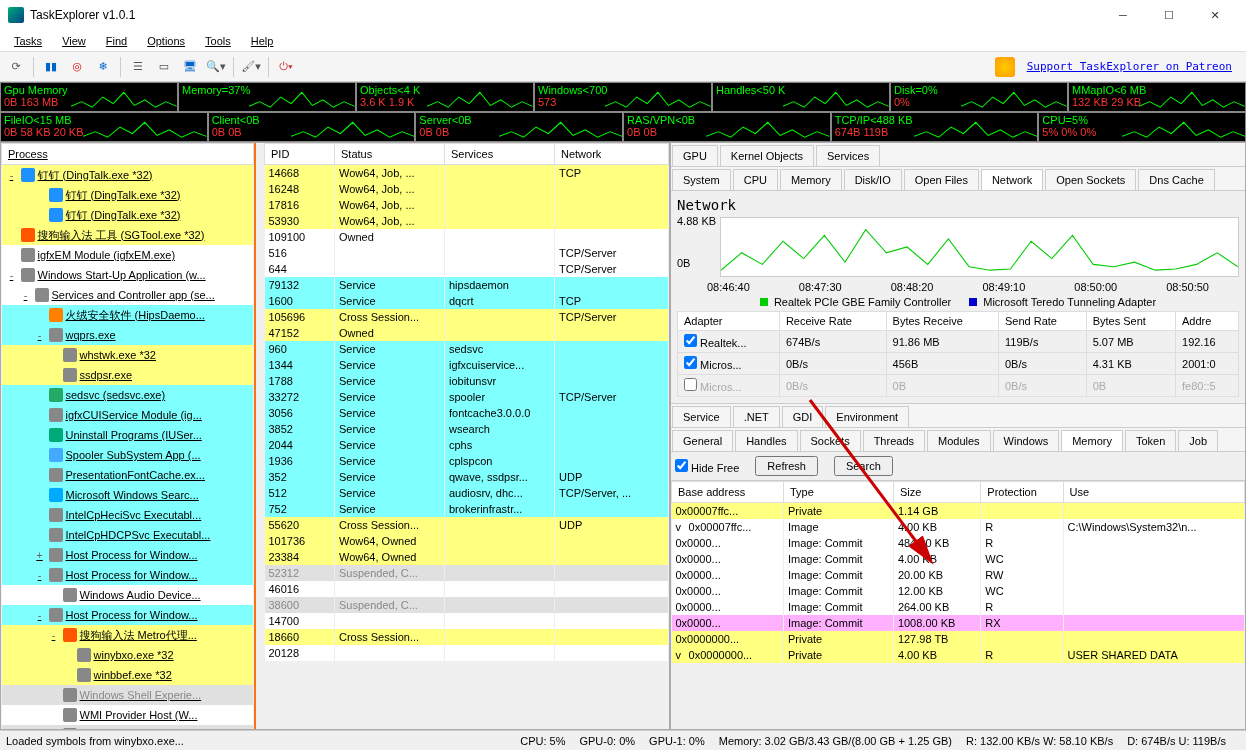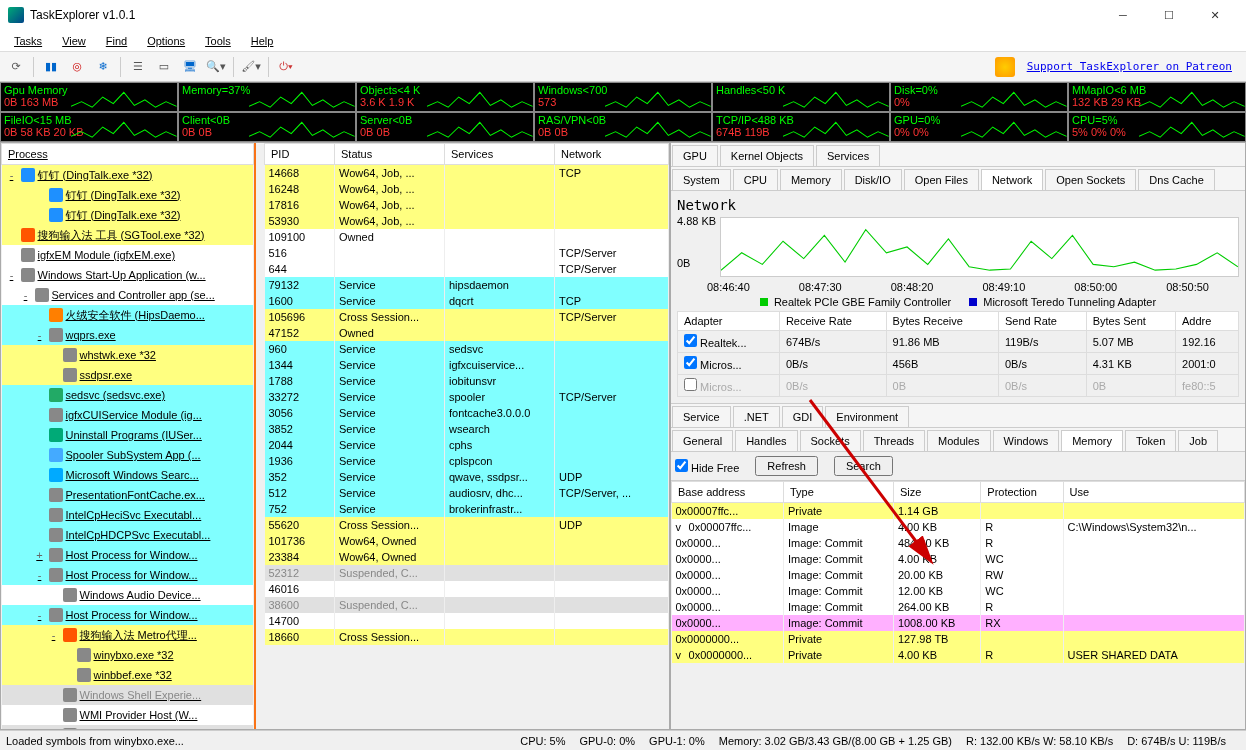--- a/index.html
+++ b/index.html
@@ -180,27 +180,20 @@
         </svg>
       </div>
       <div class="graphcell">
         <div class="l1">TCP/IP&lt;488 KB</div>
         <div class="l2">674B 119B</div>
         <svg viewBox="0 0 100 30" preserveAspectRatio="none">
           <polyline points="0,25 10,20 20,26 30,15 40,22 50,10 60,24 70,18 80,26 90,20 100,25" fill="none" stroke="#0f0" stroke-width="1"></polyline>
         </svg>
       </div>
       <div class="graphcell">
-        <div class="l1">GPU=0%</div>
-        <div class="l2">0% 0%</div>
-        <svg viewBox="0 0 100 30" preserveAspectRatio="none">
-          <polyline points="0,25 10,20 20,26 30,15 40,22 50,10 60,24 70,18 80,26 90,20 100,25" fill="none" stroke="#0f0" stroke-width="1"></polyline>
-        </svg>
-      </div>
-      <div class="graphcell">
         <div class="l1">CPU=5%</div>
         <div class="l2">5% 0% 0%</div>
         <svg viewBox="0 0 100 30" preserveAspectRatio="none">
           <polyline points="0,25 10,20 20,26 30,15 40,22 50,10 60,24 70,18 80,26 90,20 100,25" fill="none" stroke="#0f0" stroke-width="1"></polyline>
         </svg>
       </div>
     </div>
 </div>
 
 <div class="main">
@@ -346,31 +339,31 @@
                   <span class="exp"></span>
                   <span class="picon" style="background:#4af"></span>
                   <span>Spooler SubSystem App (...</span>
                 </div>
               </td>
             </tr>
             <tr class="r-cyan">
               <td>
                 <div class="tree-row" style="padding-left:28px">
                   <span class="exp"></span>
+                  <span class="picon" style="background:#888"></span>
+                  <span>PresentationFontCache.ex...</span>
+                </div>
+              </td>
+            </tr>
+            <tr class="r-cyan">
+              <td>
+                <div class="tree-row" style="padding-left:28px">
+                  <span class="exp"></span>
                   <span class="picon" style="background:#0af"></span>
                   <span>Microsoft Windows Searc...</span>
-                </div>
-              </td>
-            </tr>
-            <tr class="r-cyan">
-              <td>
-                <div class="tree-row" style="padding-left:28px">
-                  <span class="exp"></span>
-                  <span class="picon" style="background:#888"></span>
-                  <span>PresentationFontCache.ex...</span>
                 </div>
               </td>
             </tr>
             <tr class="r-cyan">
               <td>
                 <div class="tree-row" style="padding-left:28px">
                   <span class="exp"></span>
                   <span class="picon" style="background:#888"></span>
                   <span>IntelCpHeciSvc Executabl...</span>
                 </div>
@@ -658,20 +651,26 @@
             </tr>
             <tr class="r-white">
               <td>14700</td>
               <td></td>
               <td></td>
               <td></td>
             </tr>
             <tr class="r-yellow">
               <td>18660</td>
               <td>Cross Session...</td>
+              <td></td>
+              <td></td>
+            </tr>
+            <tr class="r-white">
+              <td>20128</td>
+              <td></td>
               <td></td>
               <td></td>
             </tr>
           </tbody>
         </table>
     </div>
   </div>
 
   <div class="right">
     <div class="tabs" id="rtabs1">

